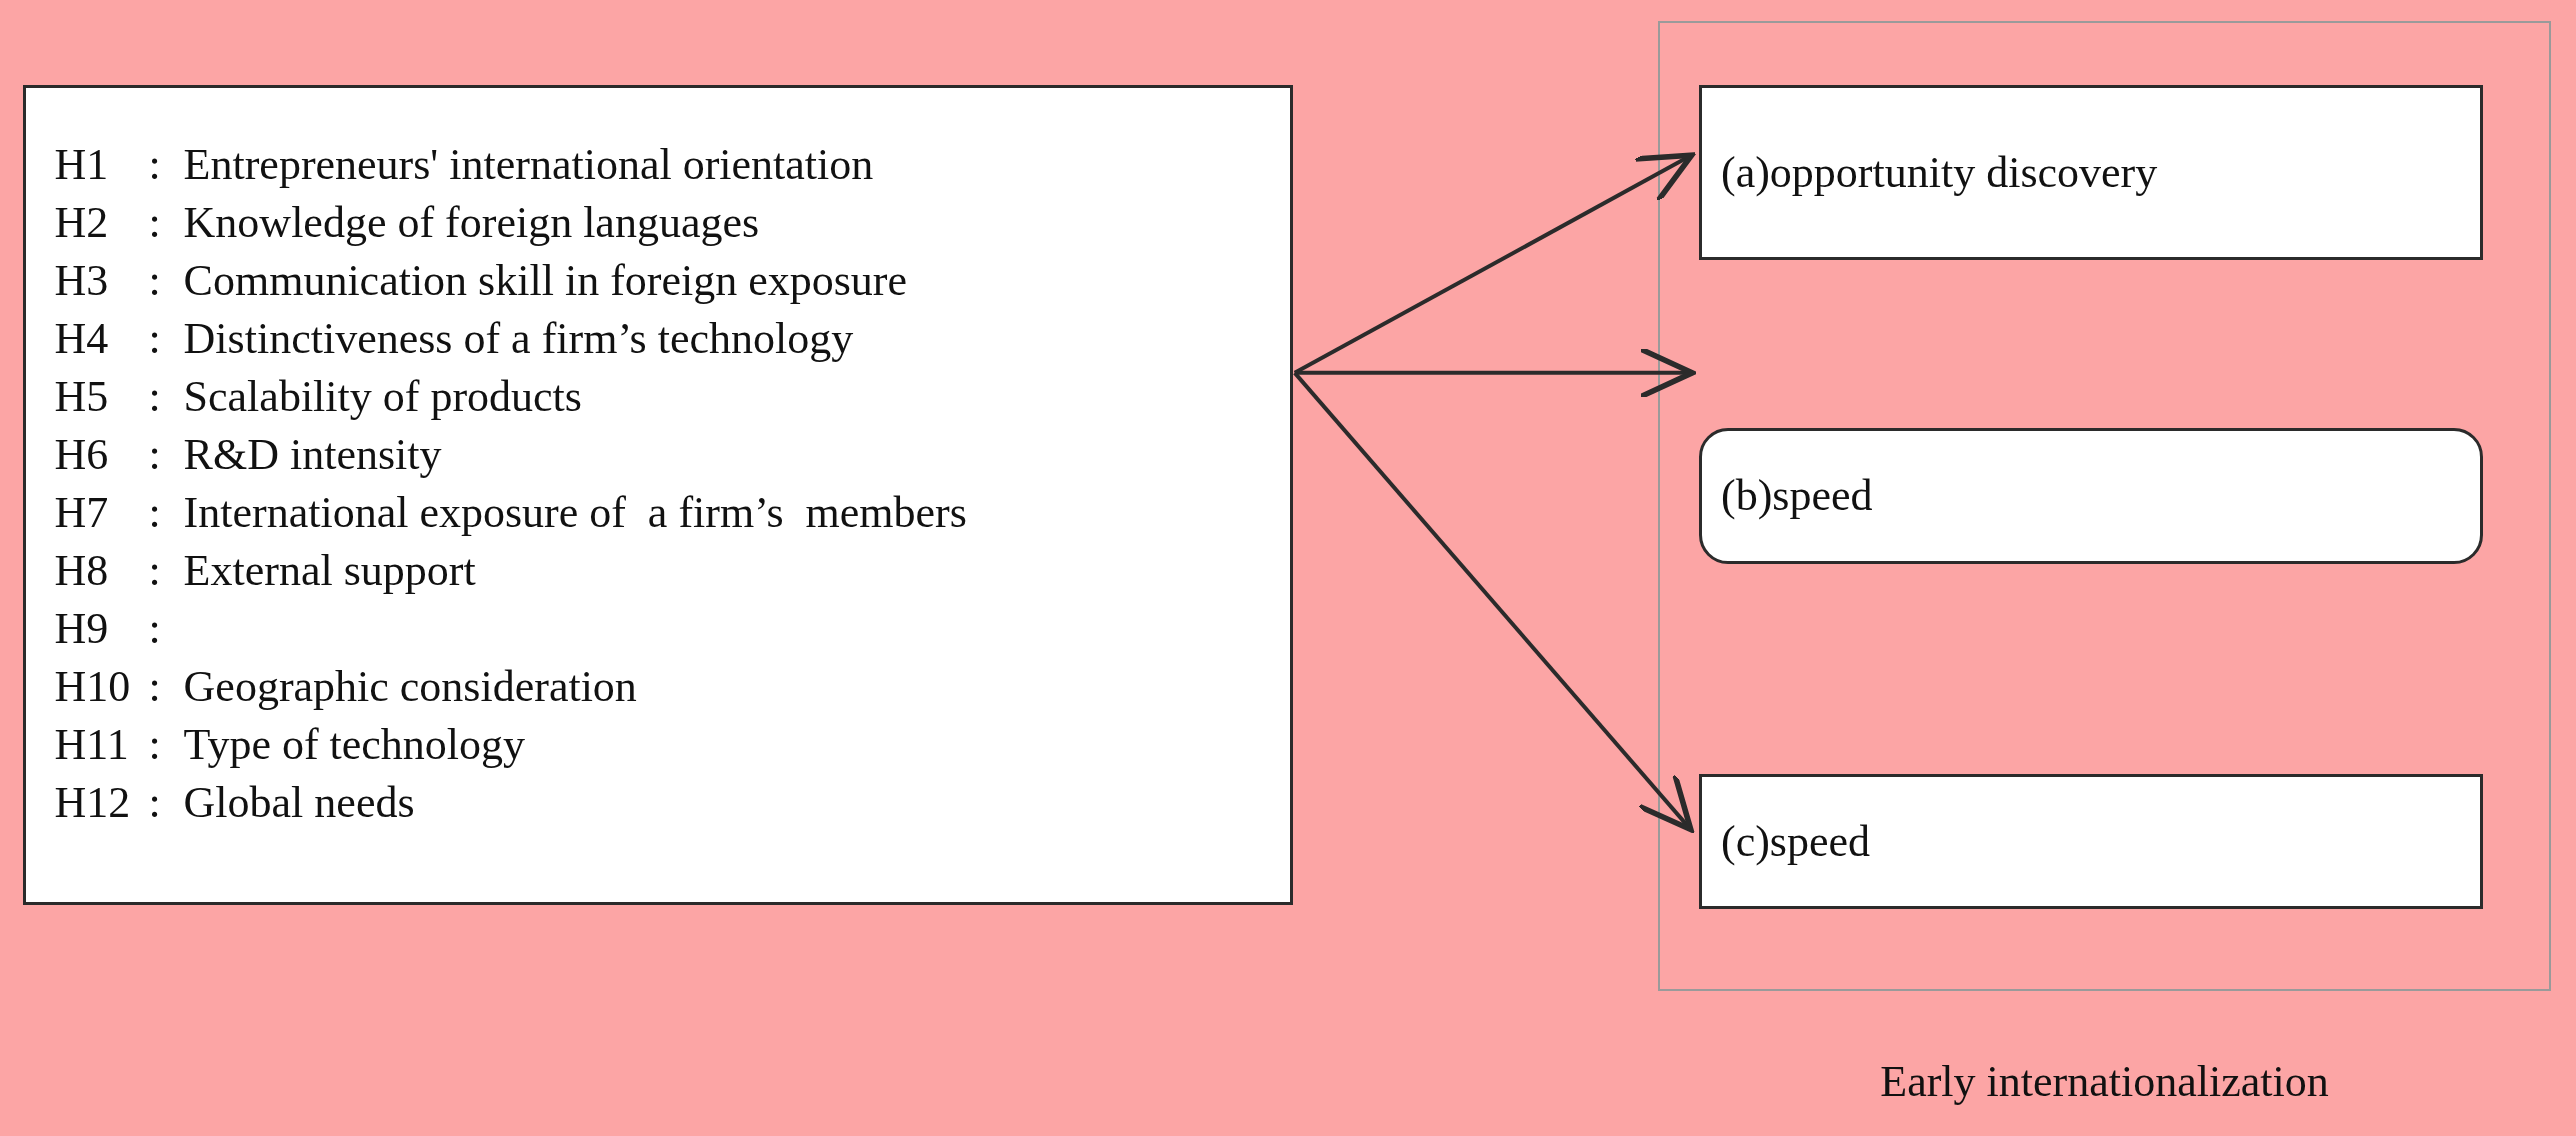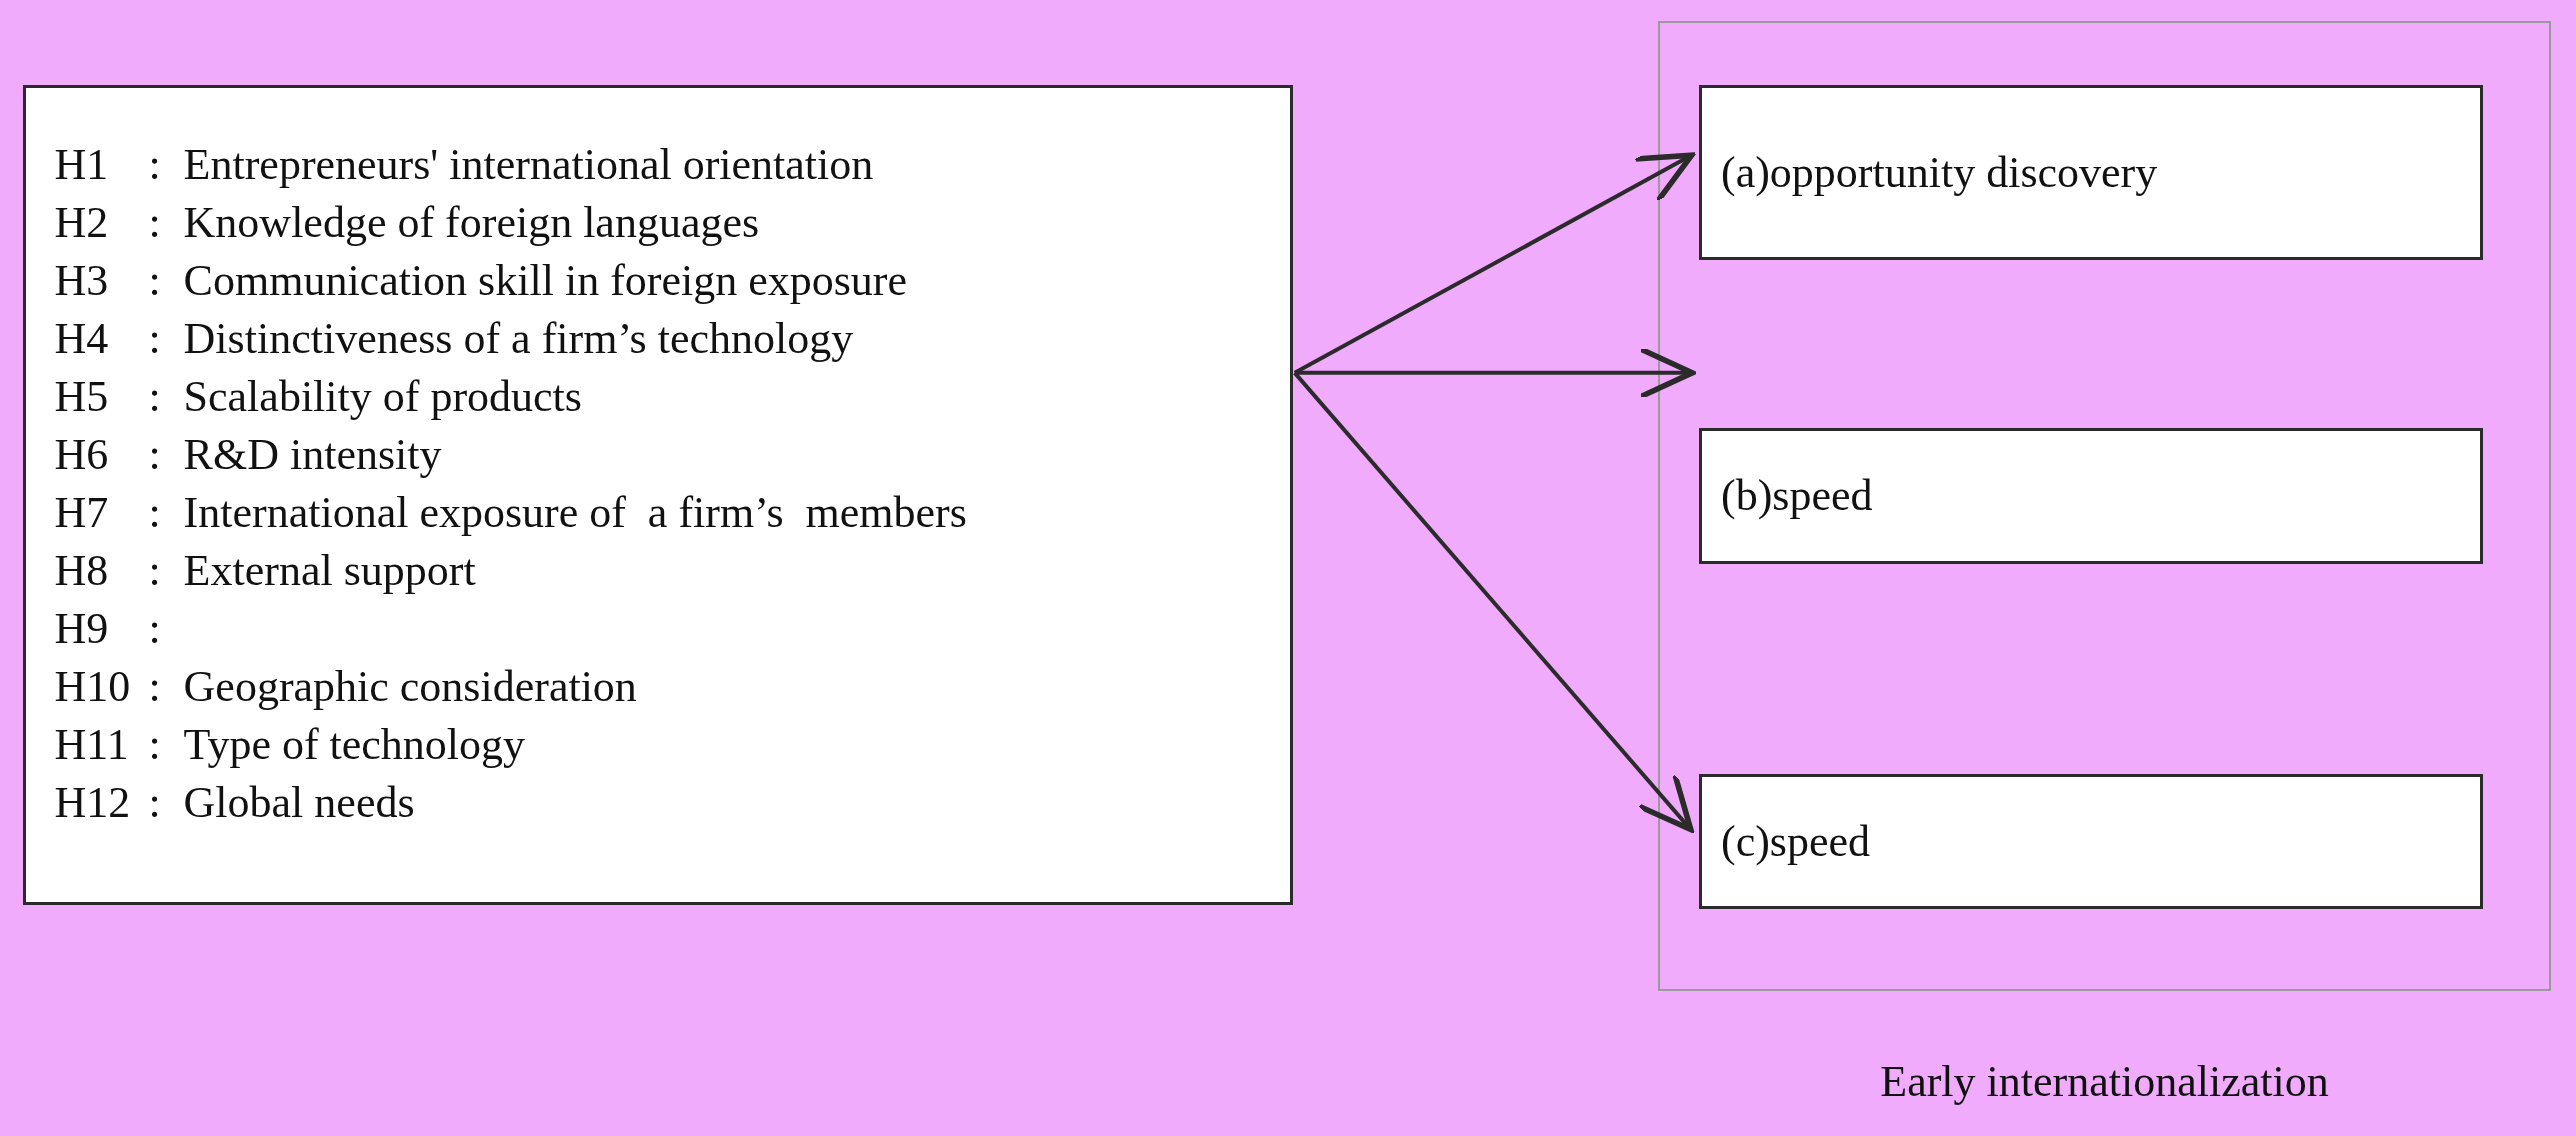--- a/index.html
+++ b/index.html
@@ -4,21 +4,21 @@
 <style>
   html, body {
     margin: 0;
     padding: 0;
     background: #ffffff;
   }
   #canvas {
     position: relative;
     width: 2576px;
     height: 1136px;
-    background: #f0abfc;
+    background: #fca5a5;
     overflow: hidden;
     font-family: "Liberation Serif", "DejaVu Serif", serif;
   }
 
   
   #hypotheses-box {
     position: absolute;
     left: 23px;
     top: 85px;
     width: 1270px;
@@ -79,21 +79,21 @@
     align-items: center;
   }
   .outcome-label {
     padding-left: 19px;
     font-size: 44px;
     color: #111111;
     white-space: pre;
     line-height: 1;
   }
   #outcome-box-a { top: 85px;  height: 175px; }
-  #outcome-box-b { top: 428px;  height: 136px; }
+  #outcome-box-b { top: 428px;  height: 136px; border-radius: 29px; }
   #outcome-box-c { top: 774px;  height: 135px; }
 
   
   #outcome-caption {
     position: absolute;
     left: 1658px;
     top: 1046px;
     width: 893px;
     text-align: center;
     font-size: 44px;

